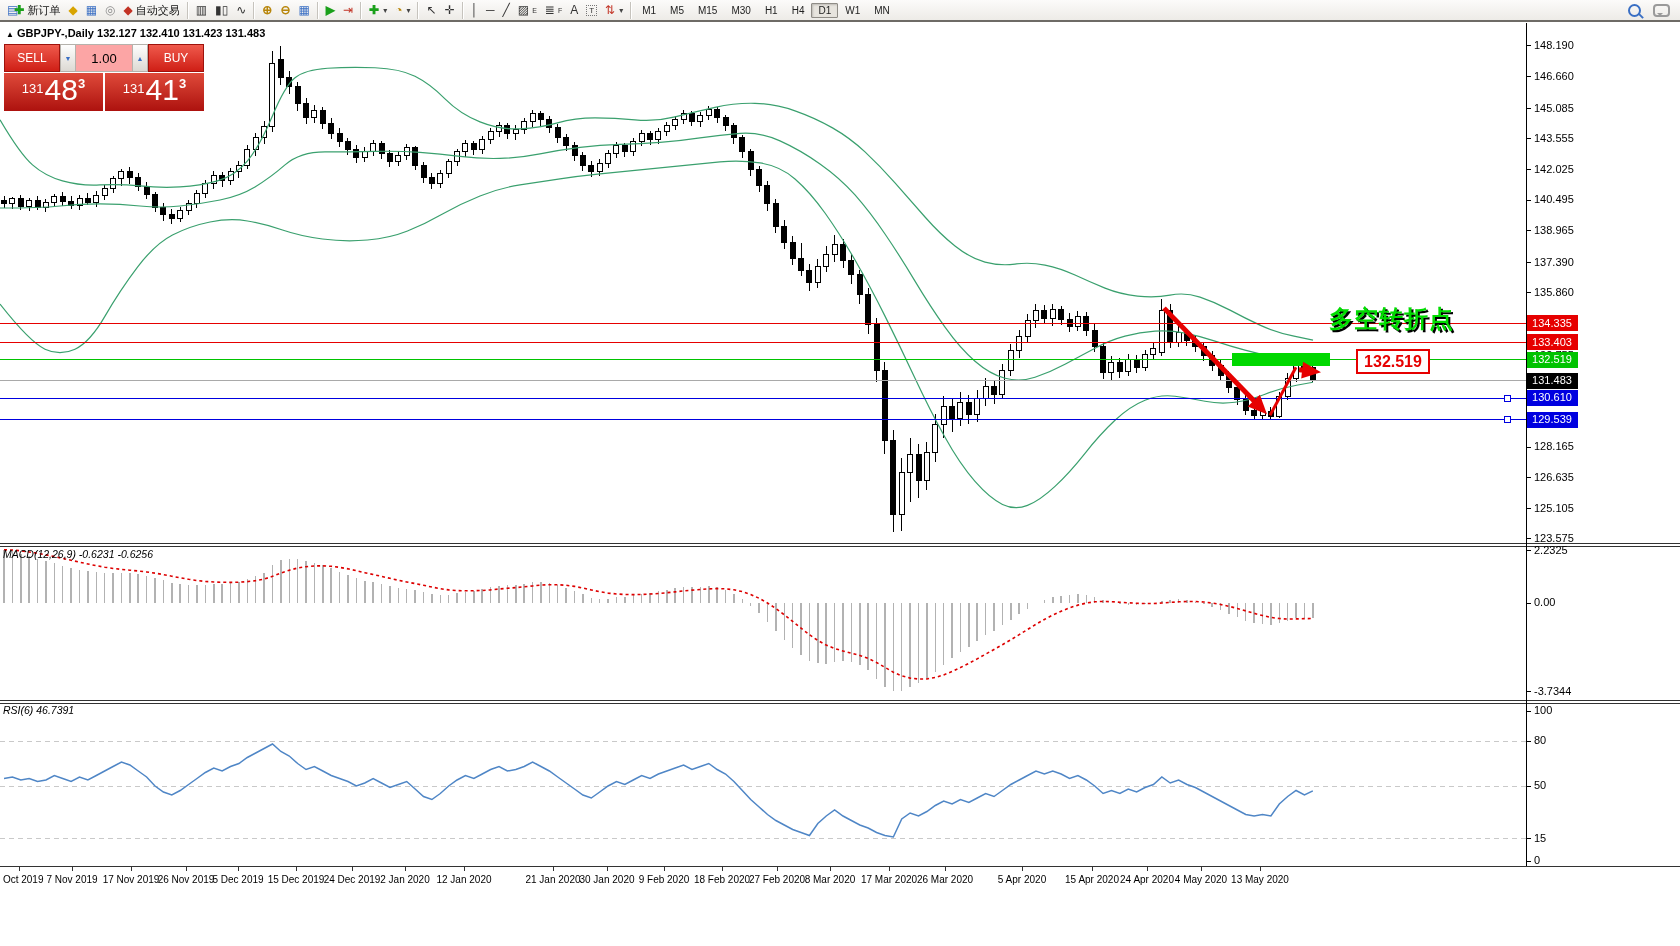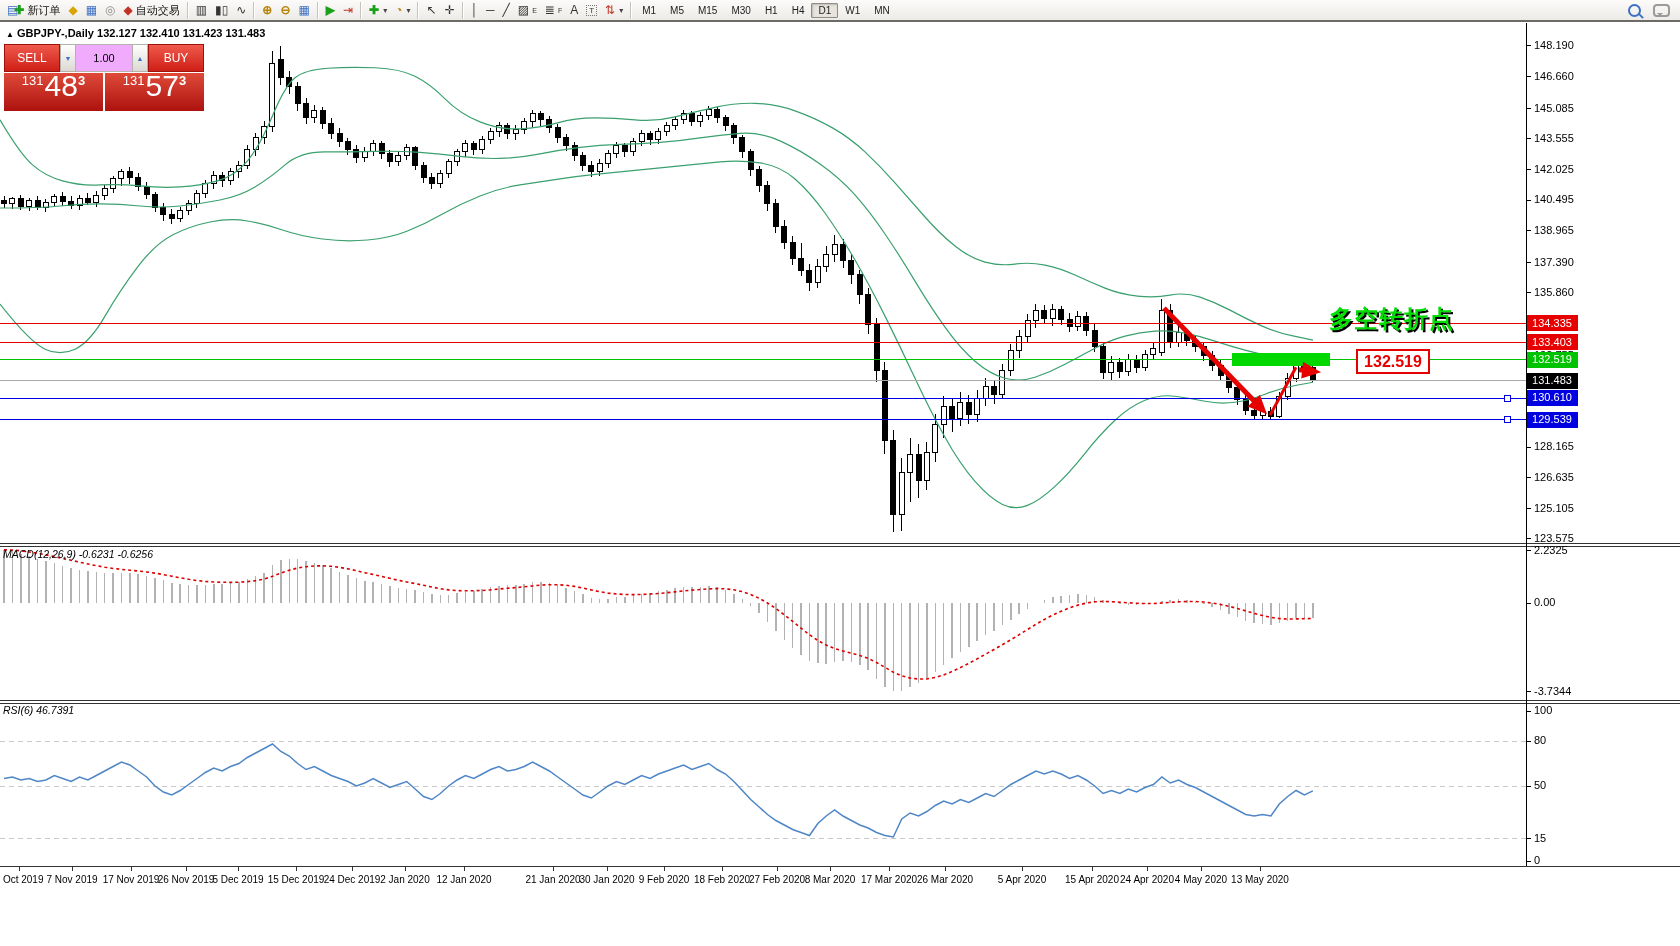--- a/index.html
+++ b/index.html
@@ -41,25 +41,25 @@
   .sym-header .tri{font-size:8px;margin-right:3px;}
   .ind-label{position:absolute;z-index:6;font-size:10.5px;color:#000;font-style:italic;}
   
   .ock{position:absolute;left:4px;top:44px;width:200px;z-index:7;}
   .ock-top{display:flex;height:28px;}
   .btn-sell,.btn-buy{flex:0 0 56px;background:linear-gradient(#ef5a4c,#cf1f16);color:#fff;
      font-size:12px;display:flex;align-items:center;justify-content:center;
      border:1px solid #9e120c;box-sizing:border-box;}
   .vol-btn{flex:0 0 16px;background:linear-gradient(#fefefe,#dcd9d3);border:1px solid #b5b2ac;
      box-sizing:border-box;color:#3a6fc4;font-size:7px;display:flex;align-items:center;justify-content:center;}
-  .vol{flex:1;background:#f0abfc;border:1px solid #b5b2ac;border-left:none;border-right:none;
-     box-sizing:border-box;font-size:11px;display:flex;align-items:center;justify-content:center;color:#000;}
+  .vol{flex:1;background:#fca5a5;border:1px solid #b5b2ac;border-left:none;border-right:none;
+     box-sizing:border-box;font-size:13px;display:flex;align-items:center;justify-content:center;color:#000;}
   .ock-bottom{display:flex;height:38px;margin-top:1px;gap:2px;}
   .price-box{flex:1;background:linear-gradient(#df4a3a,#ad120e);color:#fff;
-     display:flex;align-items:flex-start;justify-content:center;padding-bottom:4px;}
+     display:flex;align-items:center;justify-content:center;padding-bottom:4px;}
   .p-small{font-size:13px;margin:0 1px 4px 0;}
   .p-big{font-size:30px;font-weight:normal;line-height:26px;}
   .p-sup{font-size:13px;font-weight:bold;margin-bottom:14px;}
   
   .note{position:absolute;left:1329px;top:303px;z-index:6;font-size:24px;font-weight:bold;
         color:#00dd00;text-shadow:2px 2px 0 #000;letter-spacing:1px;}
   .price-tag{position:absolute;left:1356px;top:349px;width:70px;height:21px;z-index:6;
         border:2px solid #e60000;background:#fff;color:#e60000;font-size:16px;font-weight:bold;
         display:flex;align-items:center;justify-content:center;}
 </style>
@@ -798,21 +798,21 @@
       <div class="btn-buy">BUY</div>
     </div>
     <div class="ock-bottom">
       <div class="price-box">
         <span class="p-small">131</span>
           <span class="p-big">48</span>
           <span class="p-sup">3</span>
       </div>
       <div class="price-box">
         <span class="p-small">131</span>
-          <span class="p-big">57</span>
+          <span class="p-big">41</span>
           <span class="p-sup">3</span>
       </div>
     </div>
   </div>
 
   <div class="ind-label" style="left:3px;top:548px">MACD(12,26,9) -0.6231 -0.6256</div>
   <div class="ind-label" style="left:3px;top:704px">RSI(6) 46.7391</div>
 
   <div class="note">多空转折点</div>
   <div class="price-tag">132.519</div>

